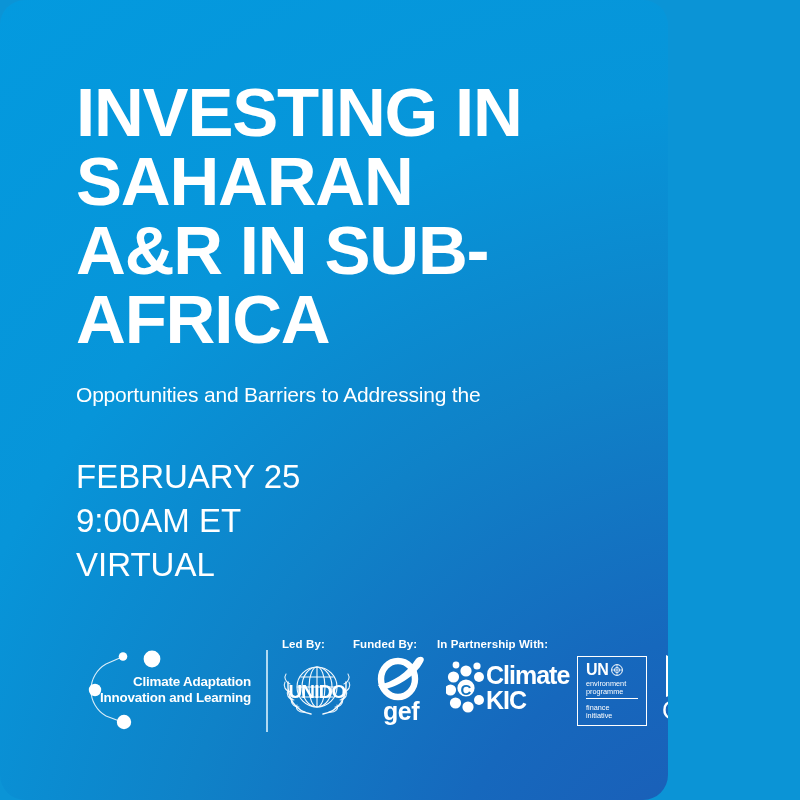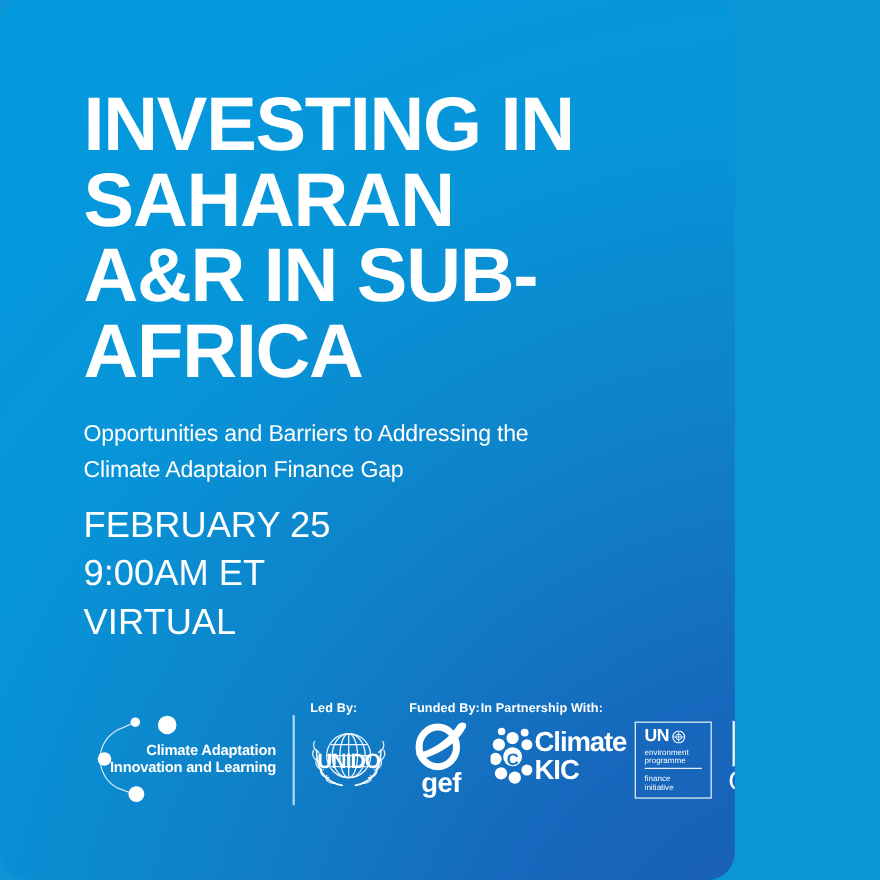--- a/index.html
+++ b/index.html
@@ -92,21 +92,21 @@
   
   .section-label{
     position:absolute;
     color:#ffffff;
     font-size:11.5px;
     font-weight:bold;
     letter-spacing:0.1px;
     white-space:nowrap;
   }
   #label-led{ left:282px; top:10px; }
-  #label-funded{ left:372px; top:10px;text-align:center; }
+  #label-funded{ left:353px; top:10px;text-align:center; }
   #label-partner{ left:437px; top:10px; }
 
   
   #unido-logo{
     position:absolute;
     left:281px; top:26px;
     width:72px; height:72px;
   }
   
   #gef-logo{
@@ -197,21 +197,20 @@
 
   <div id="title-block">
     <div class="title-line">INVESTING IN</div>
     <div class="title-line">SAHARAN</div>
     <div class="title-line">A&amp;R IN SUB-</div>
     <div class="title-line">AFRICA</div>
   </div>
 
   <div id="subtitle-block">
     <div class="subtitle-line">Opportunities and Barriers to Addressing the</div>
-    <div class="subtitle-line">Climate Adaptaion Finance Gap</div>
   </div>
 
   <div id="details-block">
     <div class="detail-line">FEBRUARY 25</div>
     <div class="detail-line">9:00AM ET</div>
     <div class="detail-line">VIRTUAL</div>
   </div>
 
   <div id="logo-bar">
 

